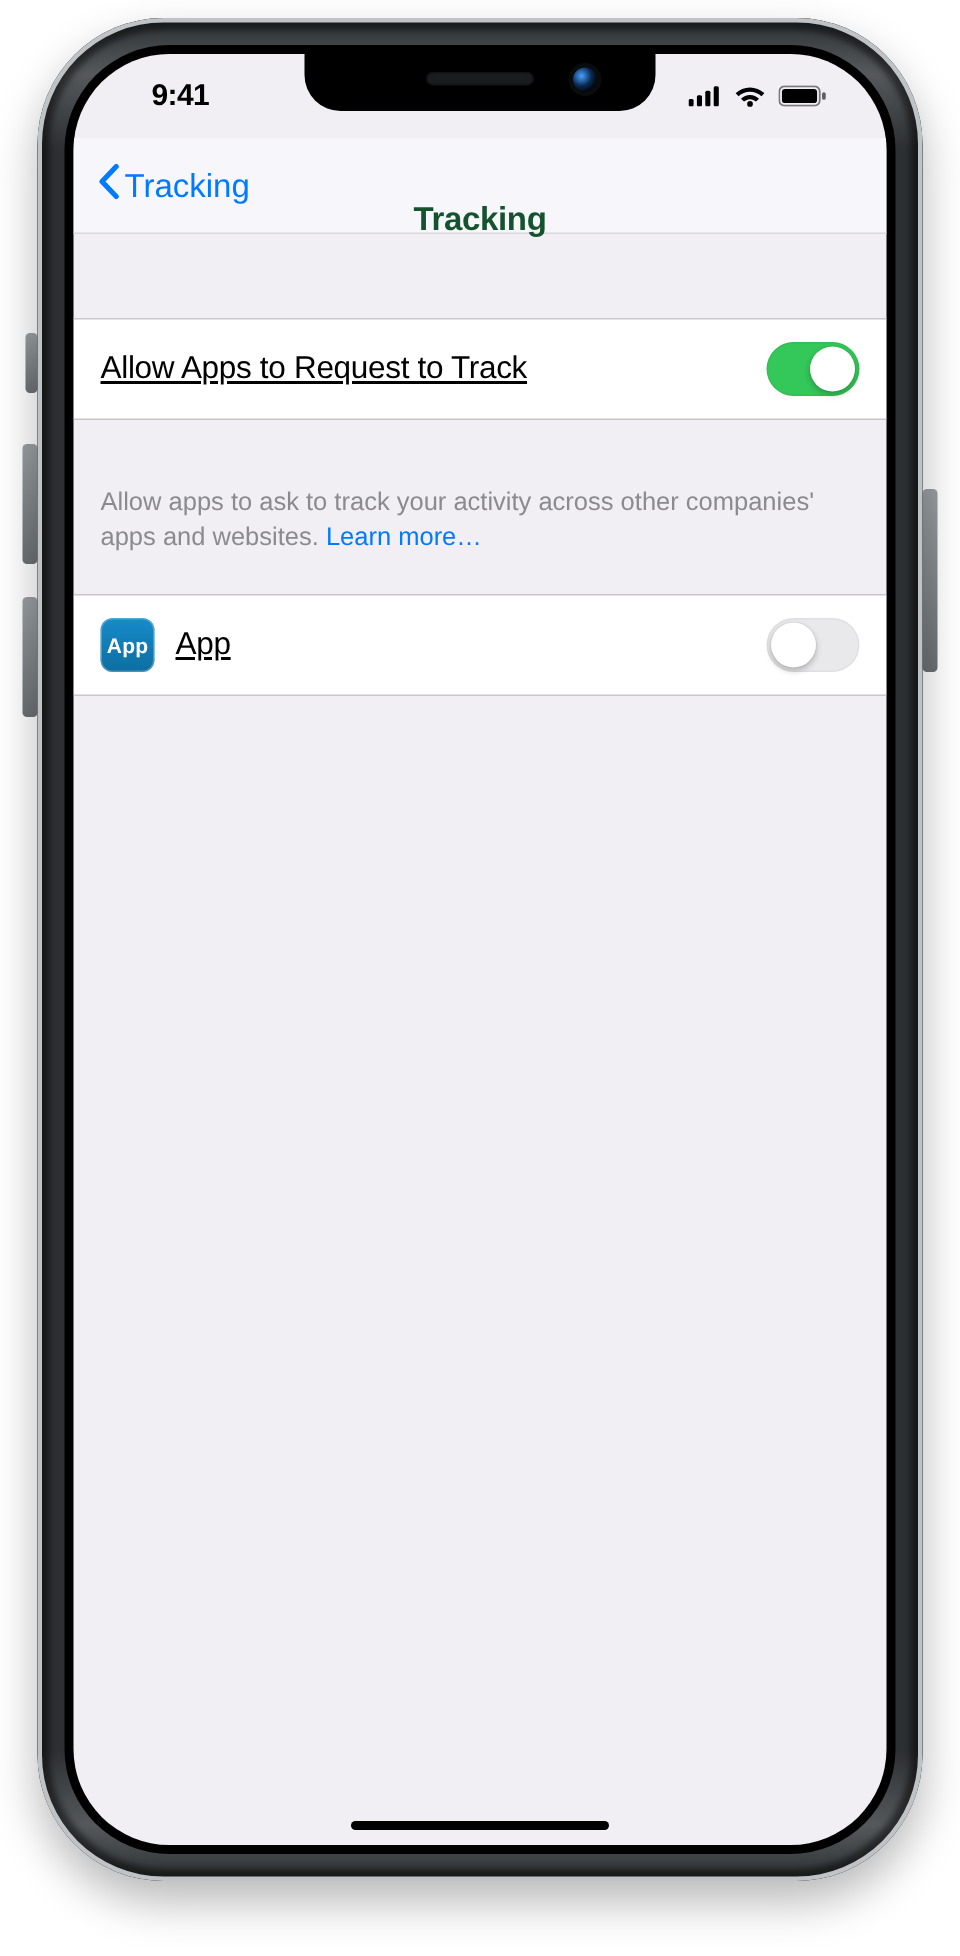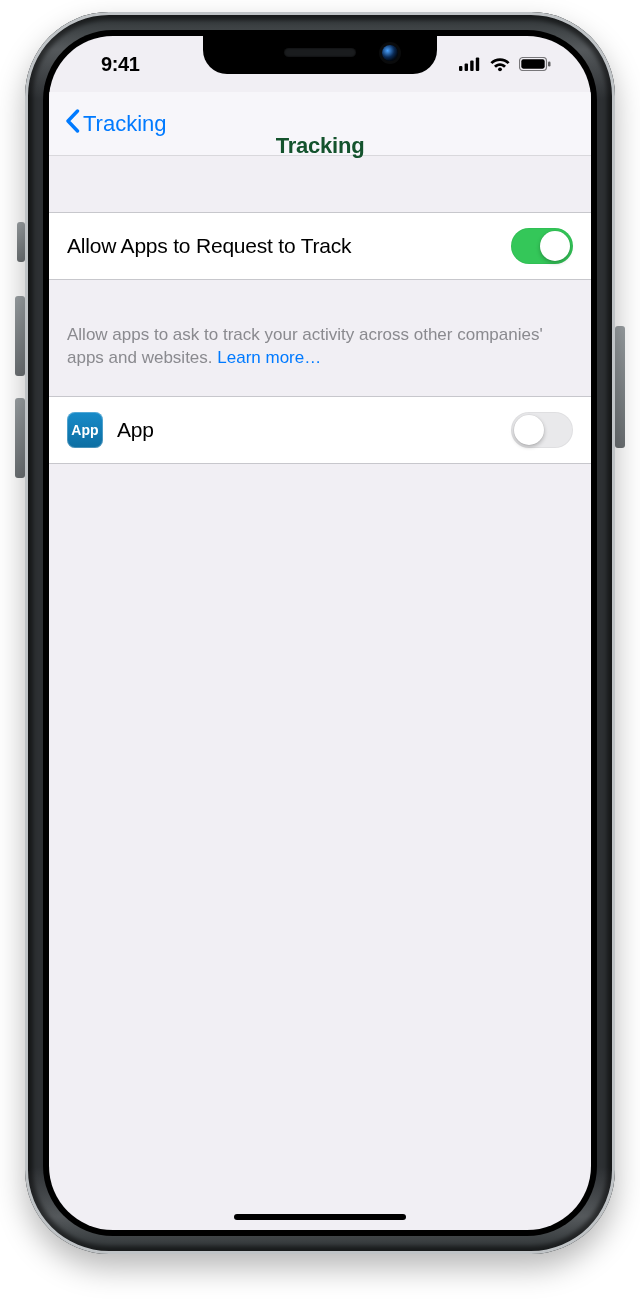--- a/index.html
+++ b/index.html
@@ -45,21 +45,21 @@
     .sb-right{ display:flex; align-items:center; gap:8px; padding-right:6px; }
     .sb-right svg{ display:block; }
     
     .navbar{ position:absolute; top:56px; left:0; right:0; height:64px; background:#f7f6fa; border-bottom:1px solid #d9d8dc; display:flex; align-items:center; justify-content:center; }
     .nav-back{ position:absolute; left:10px; top:0; bottom:0; display:flex; align-items:center; gap:2px; color:var(--ios-blue); font-size:22px; padding:0 6px; cursor:pointer; }
     .nav-title{ font-size:22px; font-weight:700; letter-spacing:-.01em; color:#14532d;margin-top:44px; }
     
     .content{ position:absolute; top:120px; left:0; right:0; bottom:0; overflow:hidden; }
     .gap{ height:56px; }
     .row{ background:var(--row-bg); border-top:1px solid var(--sep); border-bottom:1px solid var(--sep); padding:15px 18px; display:flex; align-items:center; gap:14px; }
-    .row .label{ flex:1 1 auto; font-size:21px; color:#000; letter-spacing:-.01em; }
+    .row .label{ flex:1 1 auto; font-size:21px; color:#000; letter-spacing:-.01em;text-decoration:underline; }
     .app-icon{ width:36px; height:36px; border-radius:8px; background:linear-gradient(180deg,#178bc9,#0d6ea2); display:flex; align-items:center; justify-content:center; color:#fff; font-weight:700; font-size:14px; letter-spacing:.01em; box-shadow:inset 0 0 0 1px rgba(255,255,255,.25); }
     .footer-note{ padding:10px 18px 0; font-size:17px; line-height:1.35; color:var(--muted);margin-top:34px; }
     .footer-note a{ color:var(--ios-blue); text-decoration:none; cursor:pointer; }
     
     .switch{ position:relative; width:62px; height:36px; border-radius:18px; background:#e9e9eb; box-shadow:inset 0 0 0 1px rgba(0,0,0,.04); cursor:pointer; transition:background .15s; }
     .switch .knob{ position:absolute; top:3px; left:3px; width:30px; height:30px; border-radius:50%; background:#fff; box-shadow:0 2px 4px rgba(0,0,0,.25), 0 0 0 .5px rgba(0,0,0,.05); transition:left .15s; }
     .switch.on{ background:var(--ios-green); }
     .switch.on .knob{ left:29px; }
     
     .home-indicator{ position:absolute; bottom:10px; left:50%; transform:translateX(-50%); width:172px; height:6px; border-radius:3px; background:#000; z-index:40; }

